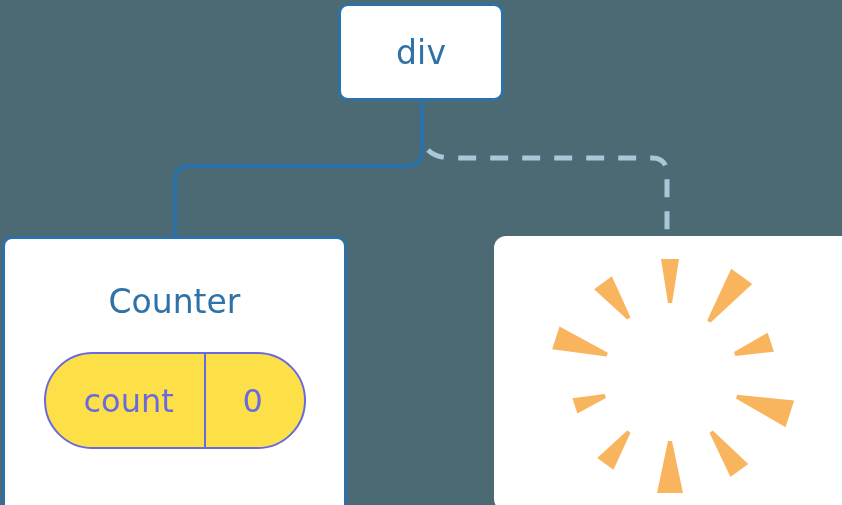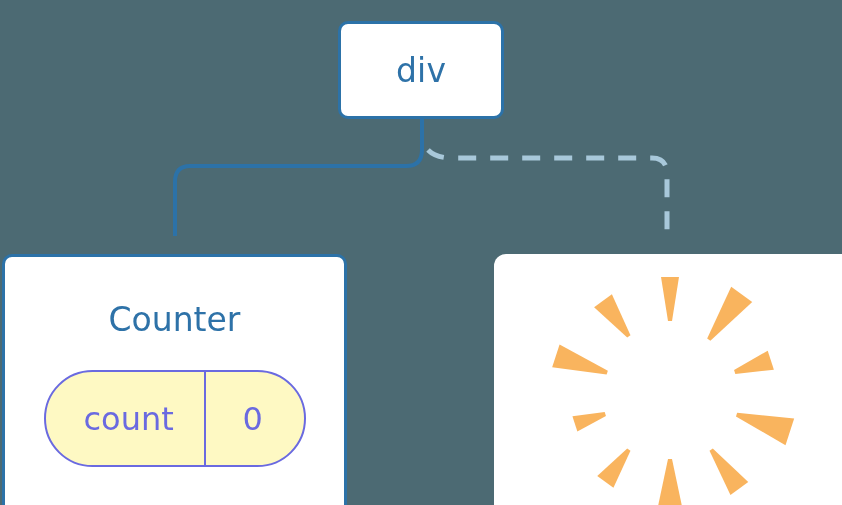--- a/index.html
+++ b/index.html
@@ -30,21 +30,20 @@
     width: 842px;
     height: 505px;
     pointer-events: none;
   }
 
   
   .card {
     position: absolute;
     background: #ffffff;
     box-sizing: border-box;
-    margin-top: 18px;
   }
   .card.bordered {
     border: 3px solid #2c72a8;
     border-radius: 10px;
   }
   .card.plain {
     border: none;
     border-radius: 12px;
   }
 
@@ -87,21 +86,21 @@
 
   
   .state-pill {
     display: flex;
     align-items: stretch;
     border: 2px solid #6a6ae0;
     border-radius: 999px;
     height: 97px;
     min-width: 262px;
     box-sizing: border-box;
-    background: #fef9c3;
+    background: #fde047;
     overflow: hidden;
   }
   .state-pill .pill-key {
     display: flex;
     align-items: center;
     justify-content: center;
     padding: 0 30px 0 38px;
     color: #6a6ae0;
     font-size: 32px;
     line-height: 1;

